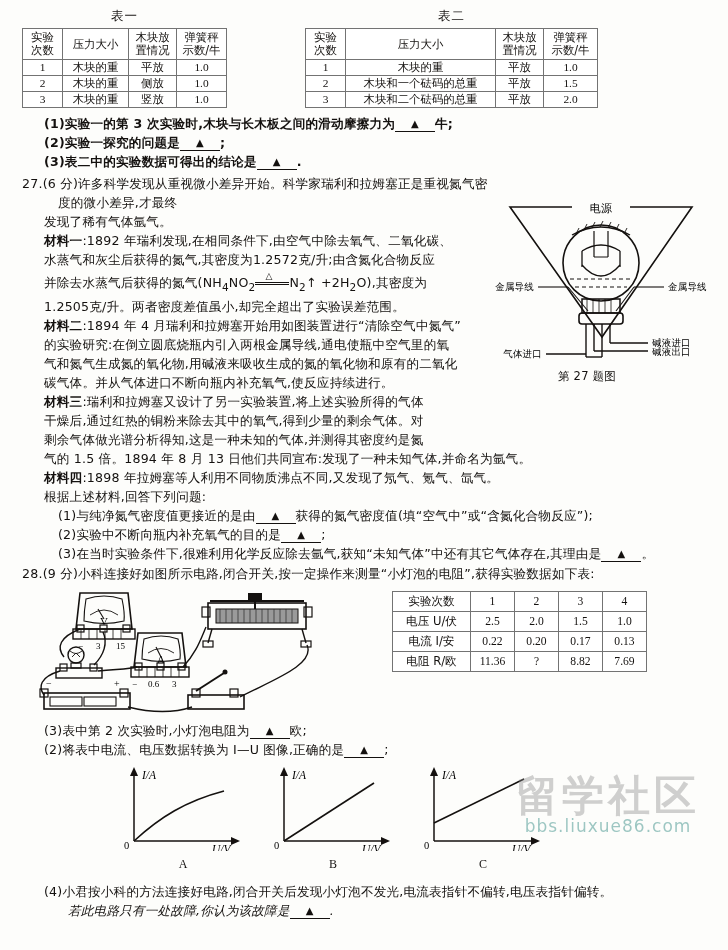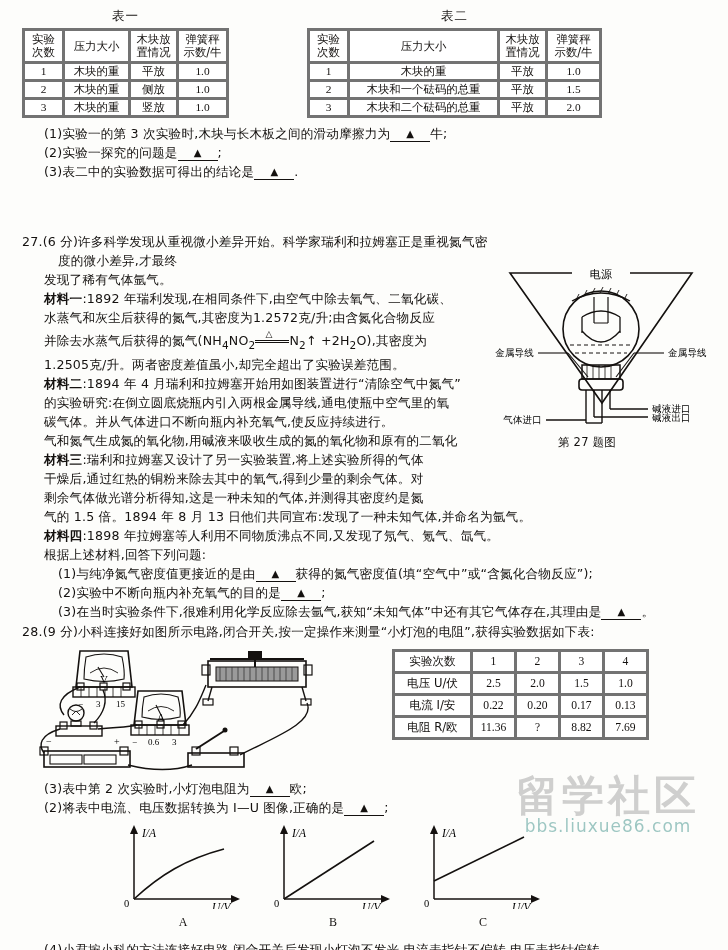--- a/index.html
+++ b/index.html
@@ -30,21 +30,21 @@
   
   .tables-row { display: flex; gap: 8px; padding: 8px 10px 0 22px; }
   .tbl-wrap { text-align: center; }
   .tbl-cap { font-size: 12.5px; margin-bottom: 3px; letter-spacing: 1px; }
   table.exam {
     border-collapse: collapse;
     font-size: 11.4px;
     background: #fff;
   }
   table.exam td, table.exam th {
-    border: 3px solid #737373;
+    border: 1px solid #737373;
     padding: 1px 3px;
     text-align: center;
     font-weight: normal;
     line-height: 13px;
   }
   table.exam thead td { padding: 2px 4px; }
   .two-line { line-height: 12px; }
 
   
   #table-one td.c1 { width: 40px; }
@@ -52,32 +52,32 @@
   #table-one td.c3 { width: 48px; }
   #table-one td.c4 { width: 50px; }
   
   #table-two td.c1 { width: 40px; }
   #table-two td.c2 { width: 150px; }
   #table-two td.c3 { width: 48px; }
   #table-two td.c4 { width: 54px; }
 
   
   .q-block { padding: 2px 12px 0 22px; }
-  .q-line { text-indent: 0; }
+  .q-line { text-indent: 0; font-weight: bold; }
   .indent1 { padding-left: 22px; }
   .indent2 { padding-left: 36px; }
   .hang { padding-left: 36px; text-indent: -36px; }
 
   
   .q27-body { position: relative; }
   .q27-text { width: 470px; }
   .q27-fig {
     position: absolute;
     right: 2px;
-    top: 28px;
+    top: 20px;
     width: 250px;
     text-align: center;
   }
   .fig-cap { font-size: 11.5px; margin-top: 1px; }
 
   
   svg { display: block; }
 
   
   .q28-row { display: flex; align-items: flex-start; padding: 2px 8px 0 20px; }
@@ -199,43 +199,43 @@
       <span>(1)实验一的第 3 次实验时,木块与长木板之间的滑动摩擦力为</span><span class="blank tri">▲</span><span>牛;</span>
     </div>
     <div class="q-line indent1 ch">
       <span>(2)实验一探究的问题是</span><span class="blank tri">▲</span><span>;</span>
     </div>
     <div class="q-line indent1 ch">
       <span>(3)表二中的实验数据可得出的结论是</span><span class="blank tri">▲</span><span>.</span>
     </div>
   </div>
 
-  <div class="q-block txt q27-body" style="padding-top:3px;margin-top:48px;">
+  <div class="q-block txt q27-body" style="padding-top:3px;">
 
     <div class="q27-text">
       <div class="hang ch">
         <span>27.</span><span>(6 分)</span><span>许多科学发现从重视微小差异开始。科学家瑞利和拉姆塞正是重视氮气密度的微小差异,才最终</span>
       </div>
       <div class="indent1 ch">发现了稀有气体氩气。</div>
 
       <div class="indent1 ch">
         <span class="bold">材料一</span><span>:1892 年瑞利发现,在相同条件下,由空气中除去氧气、二氧化碳、</span>
       </div>
       <div class="indent1 ch">水蒸气和灰尘后获得的氮气,其密度为1.2572克/升;由含氮化合物反应</div>
       <div class="indent1 ch" style="padding-top:4px;">
         <span>并除去水蒸气后获得的氮气(NH</span><sub>4</sub><span>NO</span><sub>2</sub><span style="display:inline-block;position:relative;width:34px;vertical-align:middle;"><span style="position:absolute;left:10px;top:-15px;font-size:9px;">△</span><span style="display:block;border-top:1px solid #14110f;border-bottom:1px solid #14110f;height:3px;width:34px;"></span></span><span>N</span><sub>2</sub><span>↑ +2H</span><sub>2</sub><span>O),其密度为</span>
       </div>
       <div class="indent1 ch">1.2505克/升。两者密度差值虽小,却完全超出了实验误差范围。</div>
 
       <div class="indent1 ch">
         <span class="bold">材料二</span><span>:1894 年 4 月瑞利和拉姆塞开始用如图装置进行“清除空气中氮气”</span>
       </div>
       <div class="indent1 ch">的实验研究:在倒立圆底烧瓶内引入两根金属导线,通电使瓶中空气里的氧</div>
+      <div class="indent1 ch">气和氮气生成氮的氧化物,用碱液来吸收生成的氮的氧化物和原有的二氧化</div>
       <div class="indent1 ch">碳气体。并从气体进口不断向瓶内补充氧气,使反应持续进行。</div>
-      <div class="indent1 ch">气和氮气生成氮的氧化物,用碱液来吸收生成的氮的氧化物和原有的二氧化</div>
 
       <div class="indent1 ch">
         <span class="bold">材料三</span><span>:瑞利和拉姆塞又设计了另一实验装置,将上述实验所得的气体</span>
       </div>
       <div class="indent1 ch">干燥后,通过红热的铜粉来除去其中的氧气,得到少量的剩余气体。对</div>
       <div class="indent1 ch">剩余气体做光谱分析得知,这是一种未知的气体,并测得其密度约是氮</div>
     </div>
 
     <div class="q27-fig">
       <svg width="250" height="175" viewBox="0 0 250 175">

